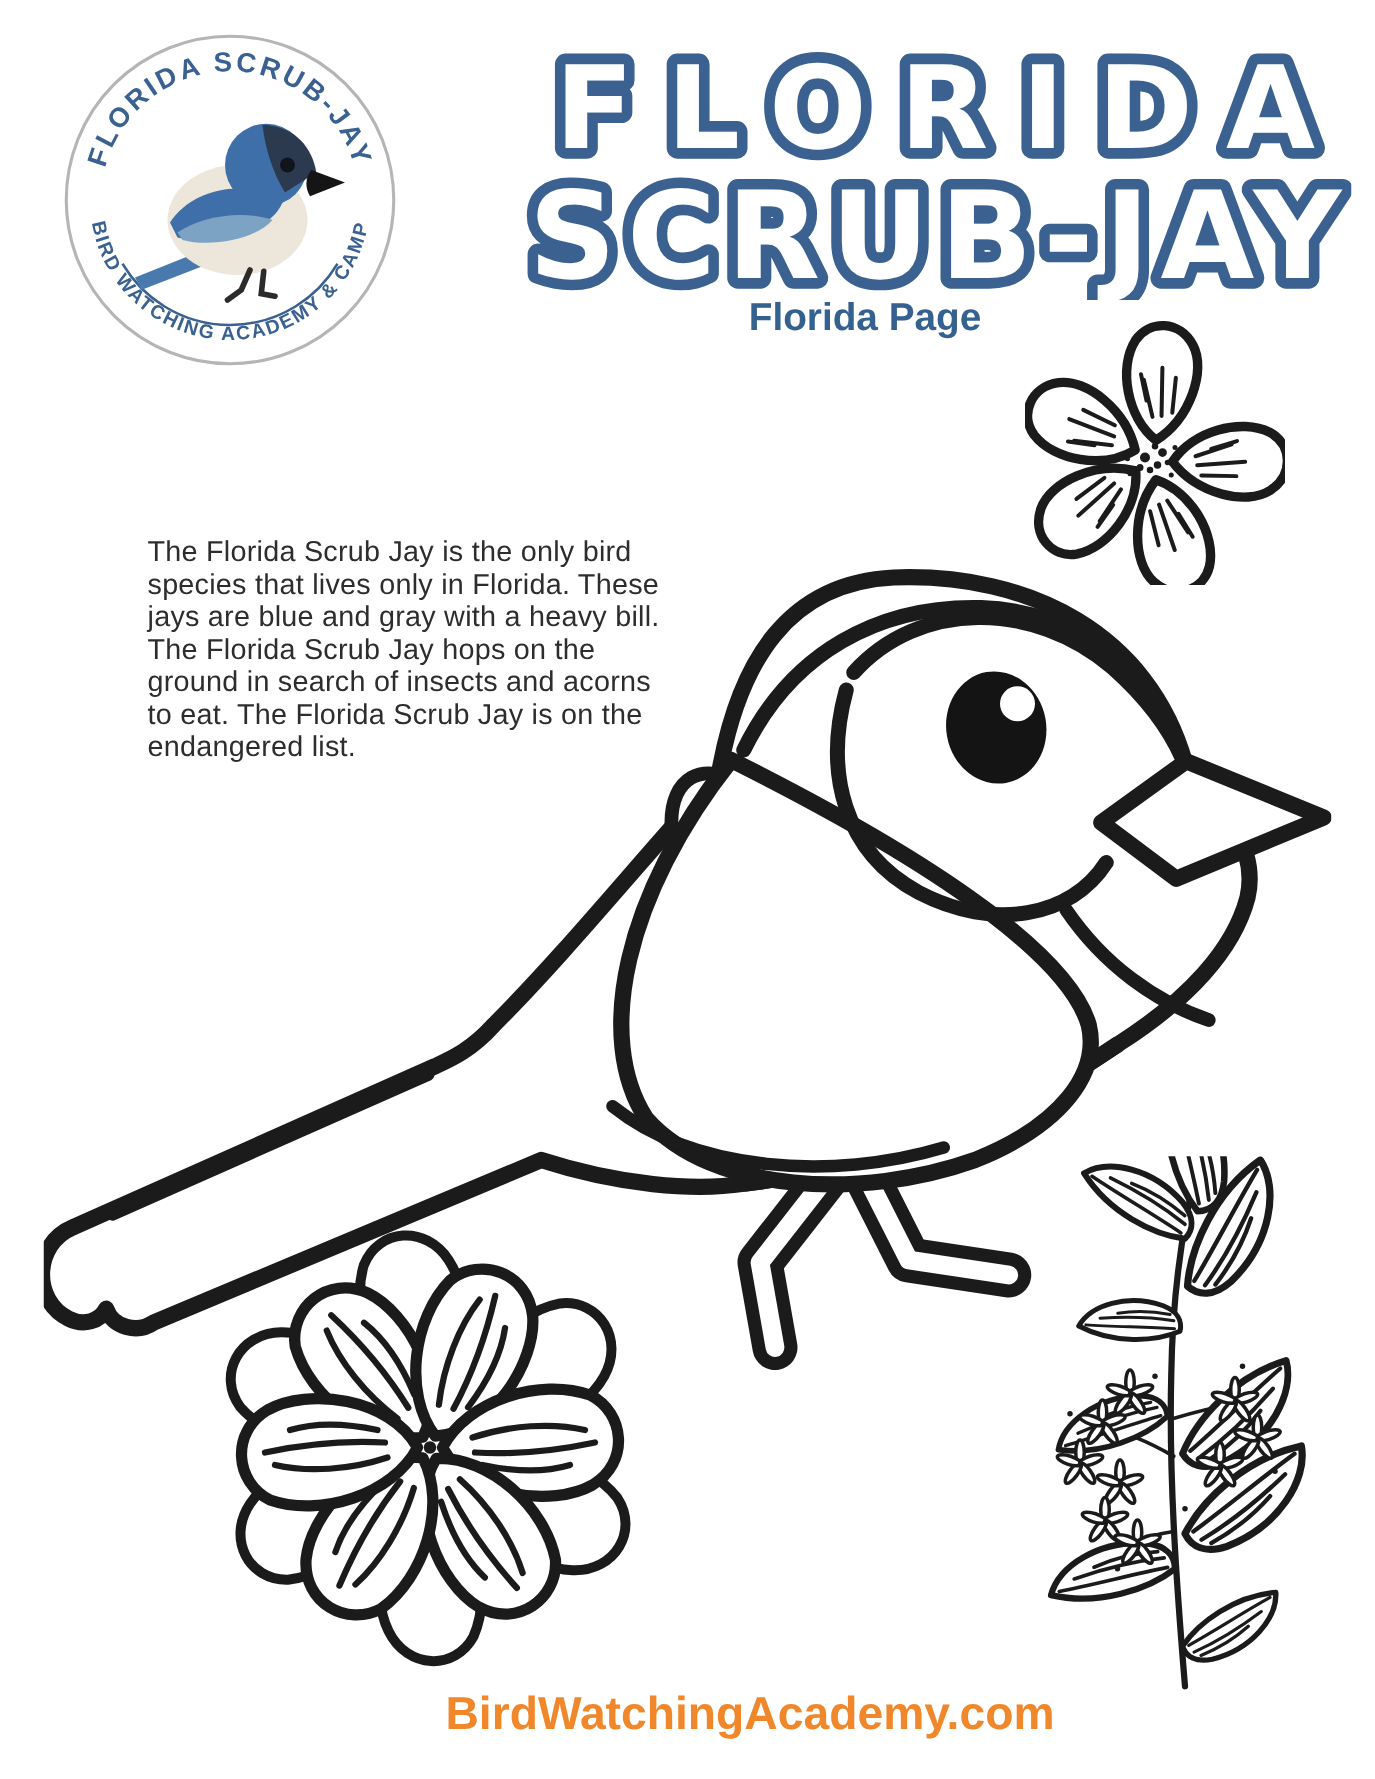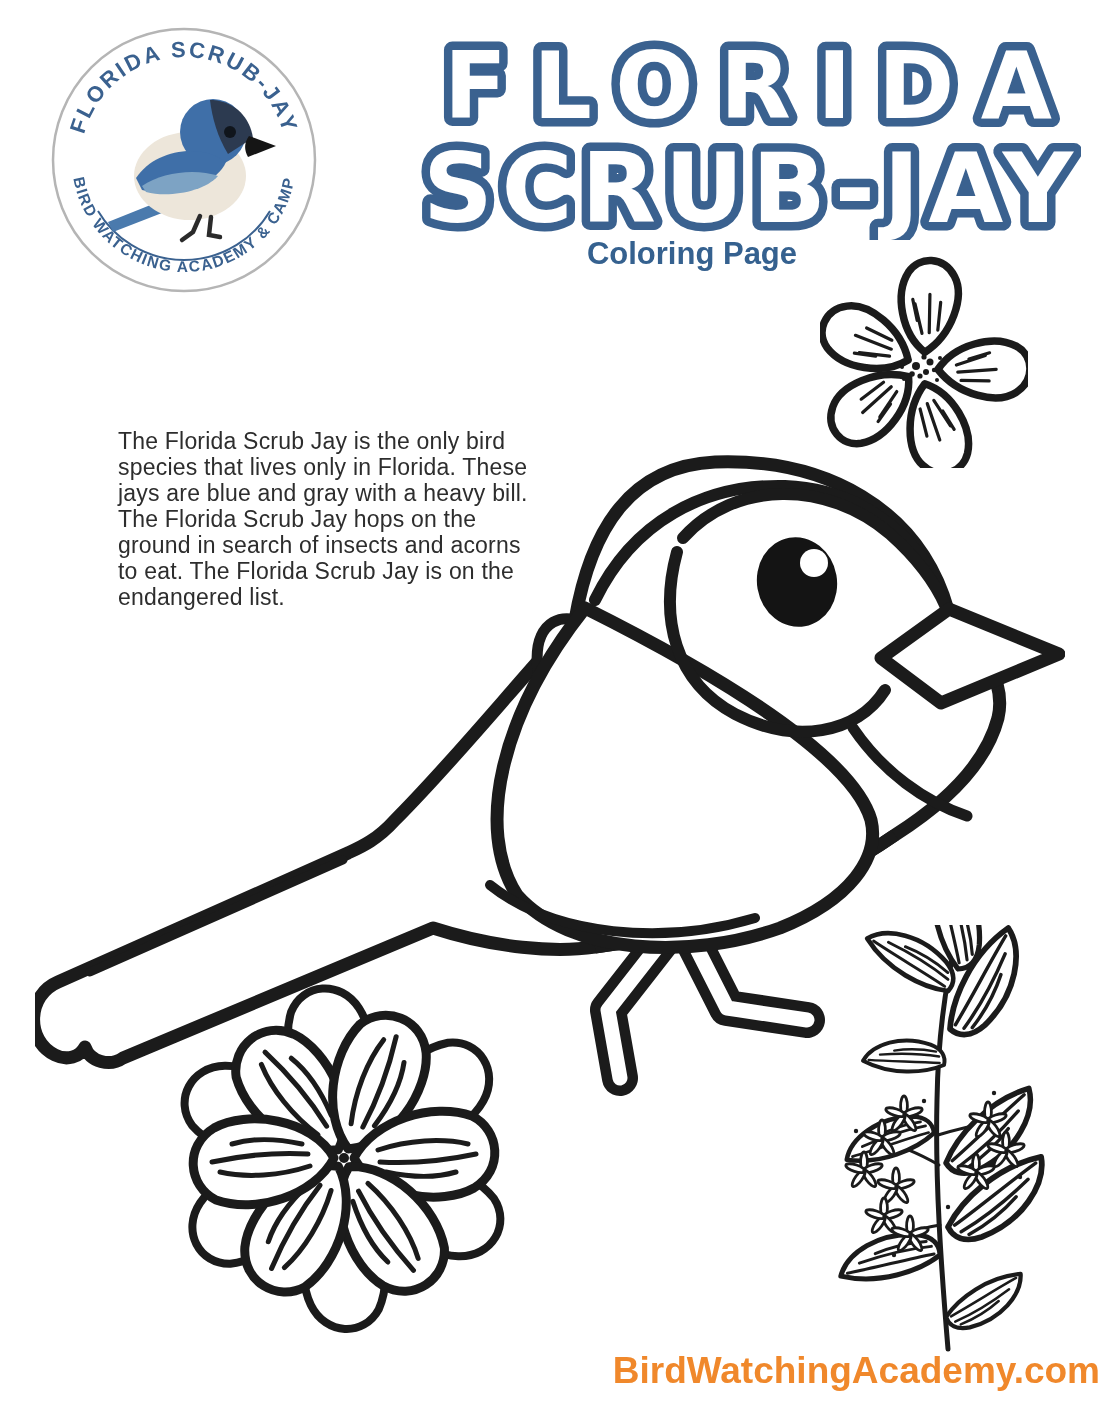--- a/index.html
+++ b/index.html
@@ -16,21 +16,21 @@
     font-size:31px;font-weight:bold;color:#35618f;letter-spacing:0px;}
   
   #description{left:118px;top:428px;width:412px;font-size:23px;line-height:26px;
     color:#2d2d2d;letter-spacing:0.2px;}
   
   #flower-top-right{left:820px;top:256px;width:208px;height:212px;}
   #bird{left:35px;top:450px;width:1030px;height:650px;}
   #flower-bottom-left{left:148px;top:975px;width:385px;height:365px;}
   #plant-bottom-right{left:798px;top:925px;width:302px;height:428px;}
   
-  #footer{left:100px;top:1350px;width:1000px;text-align:right;
+  #footer{left:100px;top:1350px;width:1000px;text-align:center;
     font-size:37px;font-weight:bold;color:#f0882b;}
   svg{display:block;}
 </style>
 </head>
 <body>
 
 <div class="abs" id="logo">
   <svg viewBox="0 0 268 268" width="268" height="268">
     <circle cx="134" cy="134" r="131" fill="#ffffff" stroke="#b5b5b5" stroke-width="2.5"></circle>
 
@@ -67,21 +67,21 @@
 <div class="abs" id="title-block">
   <svg viewBox="0 0 665 218" width="665" height="218">
     <g font-family="DejaVu Sans, sans-serif" font-weight="bold" text-anchor="middle" lengthAdjust="spacingAndGlyphs">
       <text x="332" y="96" font-size="92" textLength="608" fill="#3a618f" stroke="#3a618f" stroke-width="17" stroke-linejoin="round">FLORIDA</text>
       <text x="332" y="96" font-size="92" textLength="608" fill="#ffffff">FLORIDA</text>
       <text x="332" y="200" font-size="97" textLength="650" fill="#3a618f" stroke="#3a618f" stroke-width="17" stroke-linejoin="round">SCRUB-JAY</text>
       <text x="332" y="200" font-size="97" textLength="650" fill="#ffffff">SCRUB-JAY</text>
     </g>
   </svg>
 </div>
-<div class="abs" id="subtitle">Coloring Page</div>
+<div class="abs" id="subtitle">Florida Page</div>
 
 <div class="abs" id="description">The Florida Scrub Jay is the only bird species that lives only in Florida. These jays are blue and gray with a heavy bill.  The Florida Scrub Jay hops on the ground in search of insects and acorns to eat.  The Florida Scrub Jay is on the endangered list.</div>
 
 <div class="abs" id="flower-top-right">
   <svg viewBox="0 0 208 212" width="208" height="212">
     <defs>
       <g id="p5">
         <path d="M 0,-16 C -26,-30 -40,-68 -30,-92 C -22,-110 2,-114 16,-96 C 30,-78 24,-38 0,-16 Z" fill="#ffffff" stroke="#1b1b1b" stroke-width="7.5" stroke-linejoin="round"></path>
         <g stroke="#1b1b1b" stroke-width="3.2" stroke-linecap="round" fill="none">
           <path d="M -6,-34 L -18,-62"></path>

